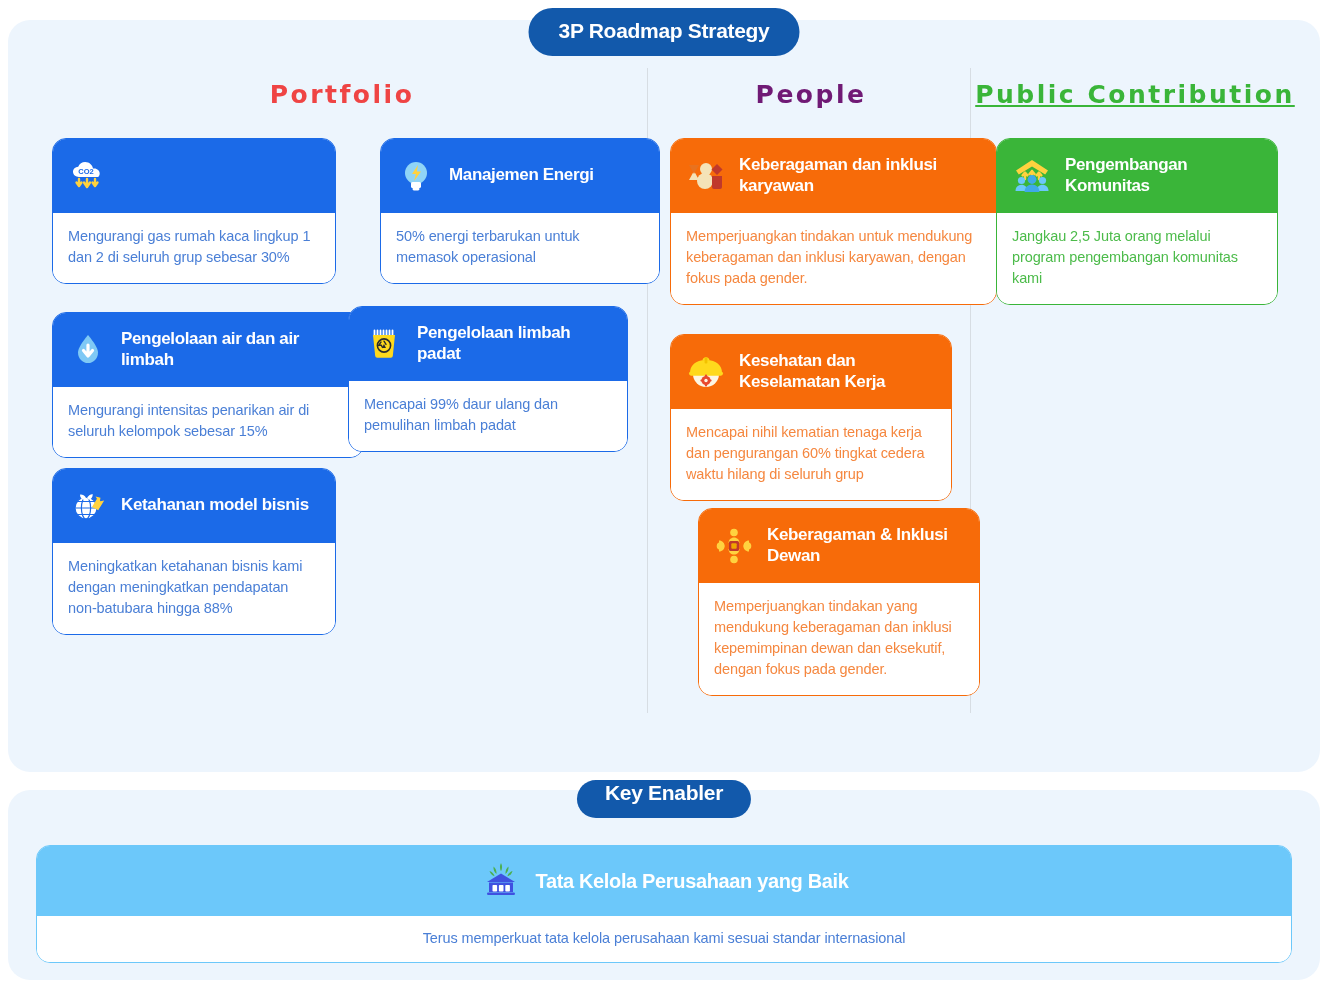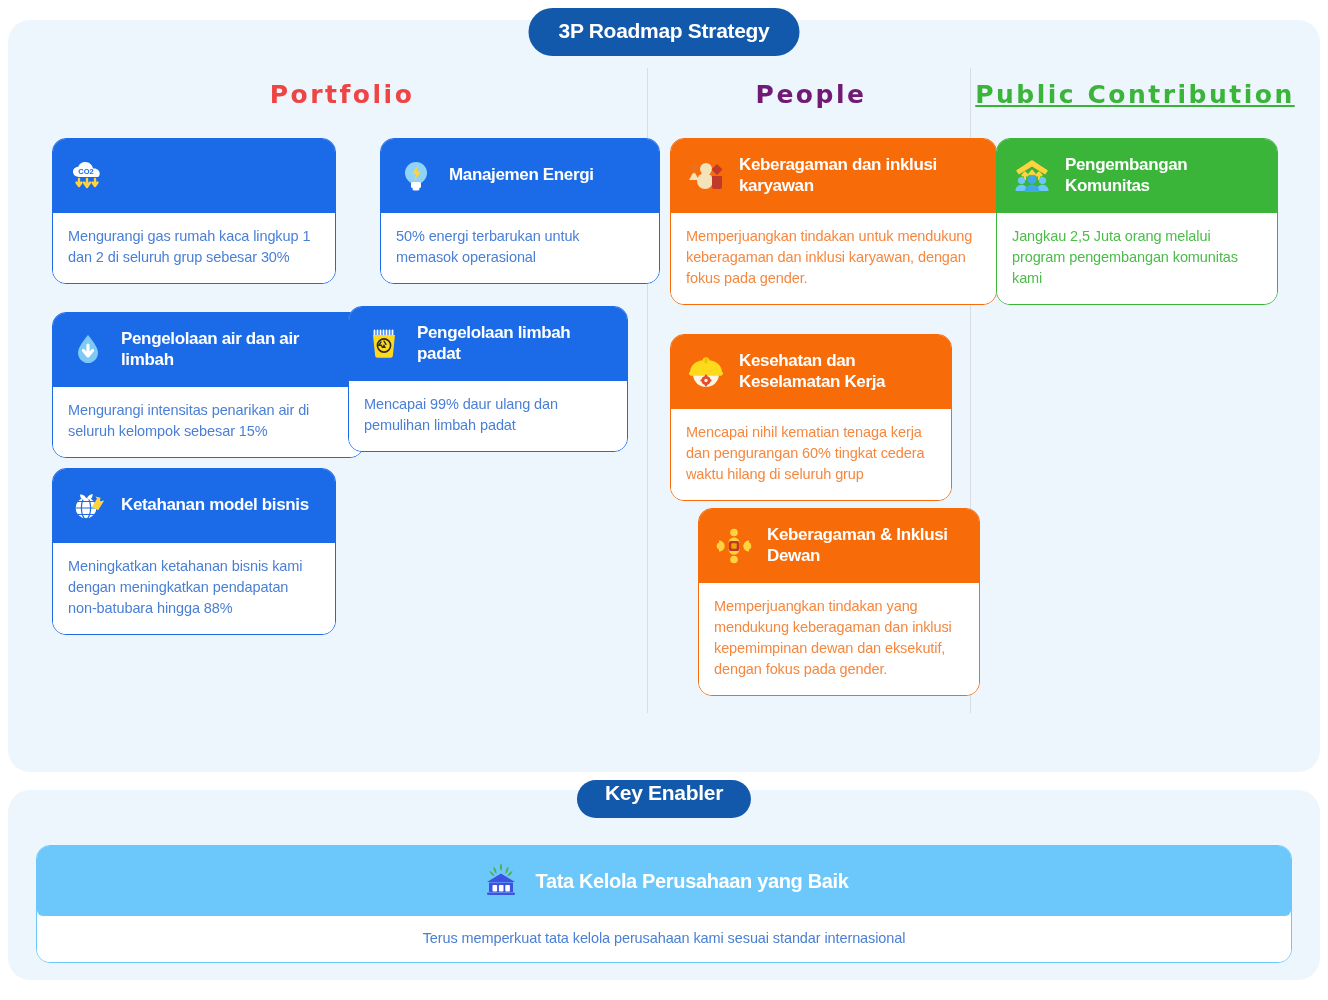--- a/index.html
+++ b/index.html
@@ -168,21 +168,20 @@
     border: 1.5px solid #6cc8fa;
     background: #ffffff;
   }
   .enabler-head {
     background: #6cc8fa;
     height: 70px;
     display: flex;
     align-items: center;
     justify-content: center;
     gap: 14px;
-    border-radius: 6px;
   }
   .enabler-head .title {
     color: #ffffff;
     font-size: 20px;
     font-weight: bold;
     letter-spacing: -0.35px;
   }
   .enabler-body {
     background: #ffffff;
     text-align: center;

